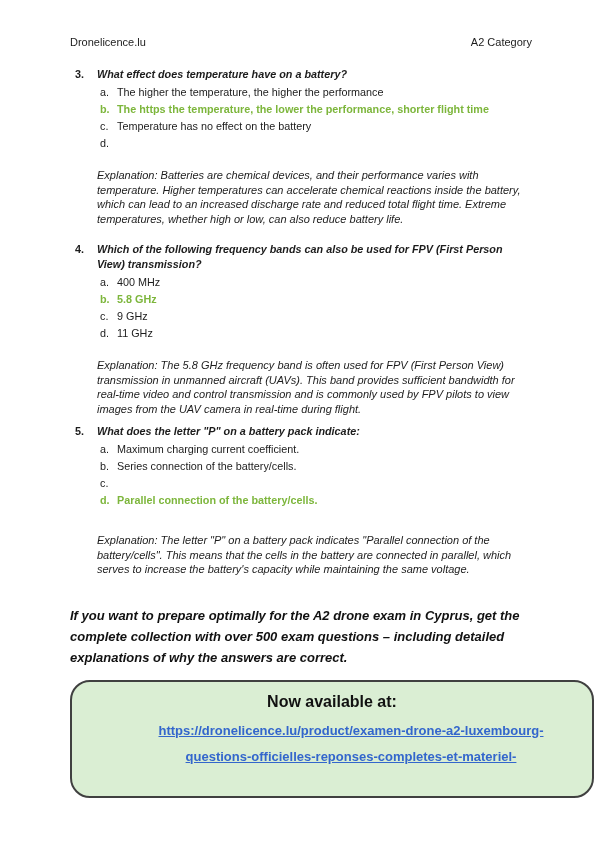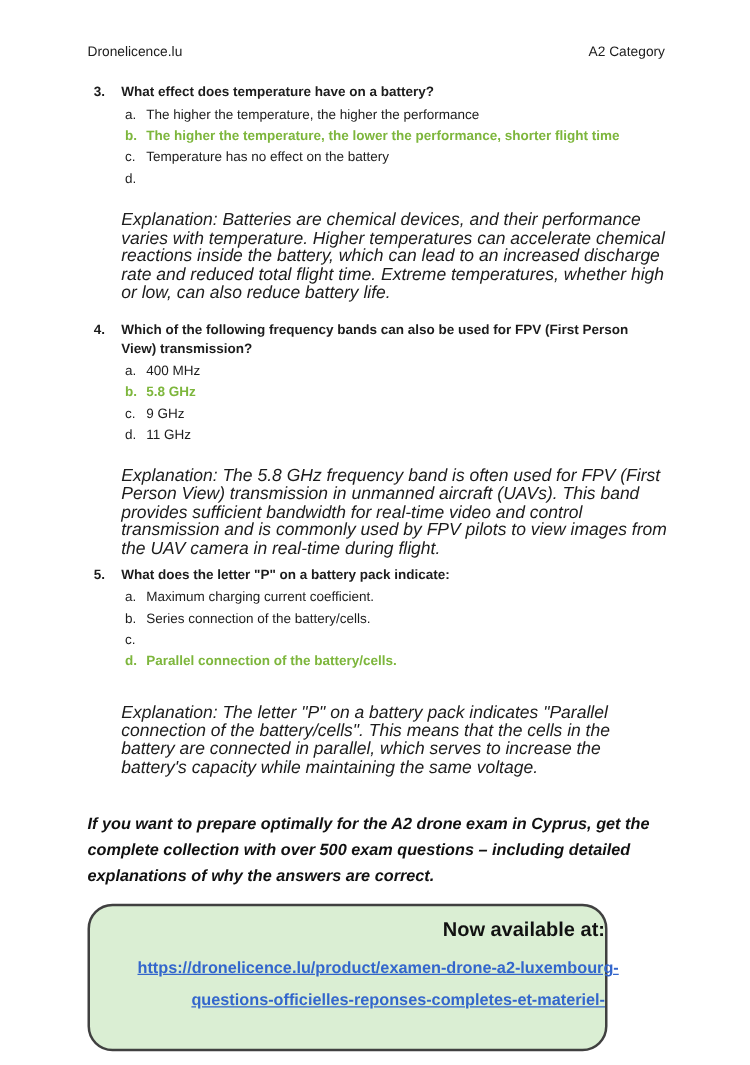--- a/index.html
+++ b/index.html
@@ -18,40 +18,40 @@
   .header{
     display:flex;justify-content:space-between;align-items:center;
     padding:36px 68px 0 70px;font-size:11px;line-height:13px;color:#1c1c1c;
   }
   .content{padding:0 70px;}
   .question{margin-top:16px;}
   .question.first{margin-top:18px;}
   .question.third{margin-top:8px;}
   .q-head{display:flex;font-weight:bold;font-size:10.8px;line-height:15px;padding-left:5px;}
   .q-num{width:22px;flex:0 0 22px;}
-  .q-text{flex:1;}
+  .q-text{flex:1;font-style:italic;}
   .options{margin-left:30px;margin-top:2px;}
   .option{display:flex;font-size:10.8px;line-height:17px;}
   .opt-letter{width:17px;flex:0 0 17px;}
   .option.correct{color:var(--answer-green);font-weight:bold;}
   .explanation{
     margin-left:27px;margin-top:16px;width:437px;
-    font-style:italic;font-size:14px;line-height:14.5px;color:#1c1c1c;
+    font-style:italic;font-size:11px;line-height:14.5px;color:#1c1c1c;
   }
   .explanation.last{margin-top:24px;}
   .promo{
     margin-top:28px;font-weight:bold;font-style:italic;
     font-size:13px;line-height:21px;color:#111;width:462px;
   }
   .cta-box{
-    margin-top:12px;height:118px;width:416px;
+    margin-top:12px;height:118px;width:524px;
     background:var(--cta-bg);
     border:2px solid var(--cta-border);
     border-radius:20px;
-    padding-top:10px;text-align:right;
+    padding-top:10px;text-align:center;
   }
   .cta-title{font-weight:bold;font-size:16px;line-height:20px;color:#111;}
   .cta-link{
     display:block;margin-top:6px;color:var(--link-blue);
     font-weight:bold;font-size:13px;line-height:26px;
     text-decoration:underline;cursor:pointer;margin-left:38px;
   }
   .cta-link div{white-space:nowrap;}
 </style>
 </head>
@@ -71,21 +71,21 @@
         <span class="q-num">3.</span>
         <span class="q-text">What effect does temperature have on a battery?</span>
       </div>
       <div class="options">
         <div class="option">
           <span class="opt-letter">a.</span>
           <span>The higher the temperature, the higher the performance</span>
         </div>
         <div class="option correct">
           <span class="opt-letter">b.</span>
-          <span>The higher the temperature, the lower the performance, shorter flight time</span>
+          <span>The https the temperature, the lower the performance, shorter flight time</span>
         </div>
         <div class="option">
           <span class="opt-letter">c.</span>
           <span>Temperature has no effect on the battery</span>
         </div>
         <div class="option">
           <span class="opt-letter">d.</span>
         </div>
       </div>
       <div class="explanation">Explanation: Batteries are chemical devices, and their performance varies with temperature. Higher temperatures can accelerate chemical reactions inside the battery, which can lead to an increased discharge rate and reduced total flight time. Extreme temperatures, whether high or low, can also reduce battery life.</div>

